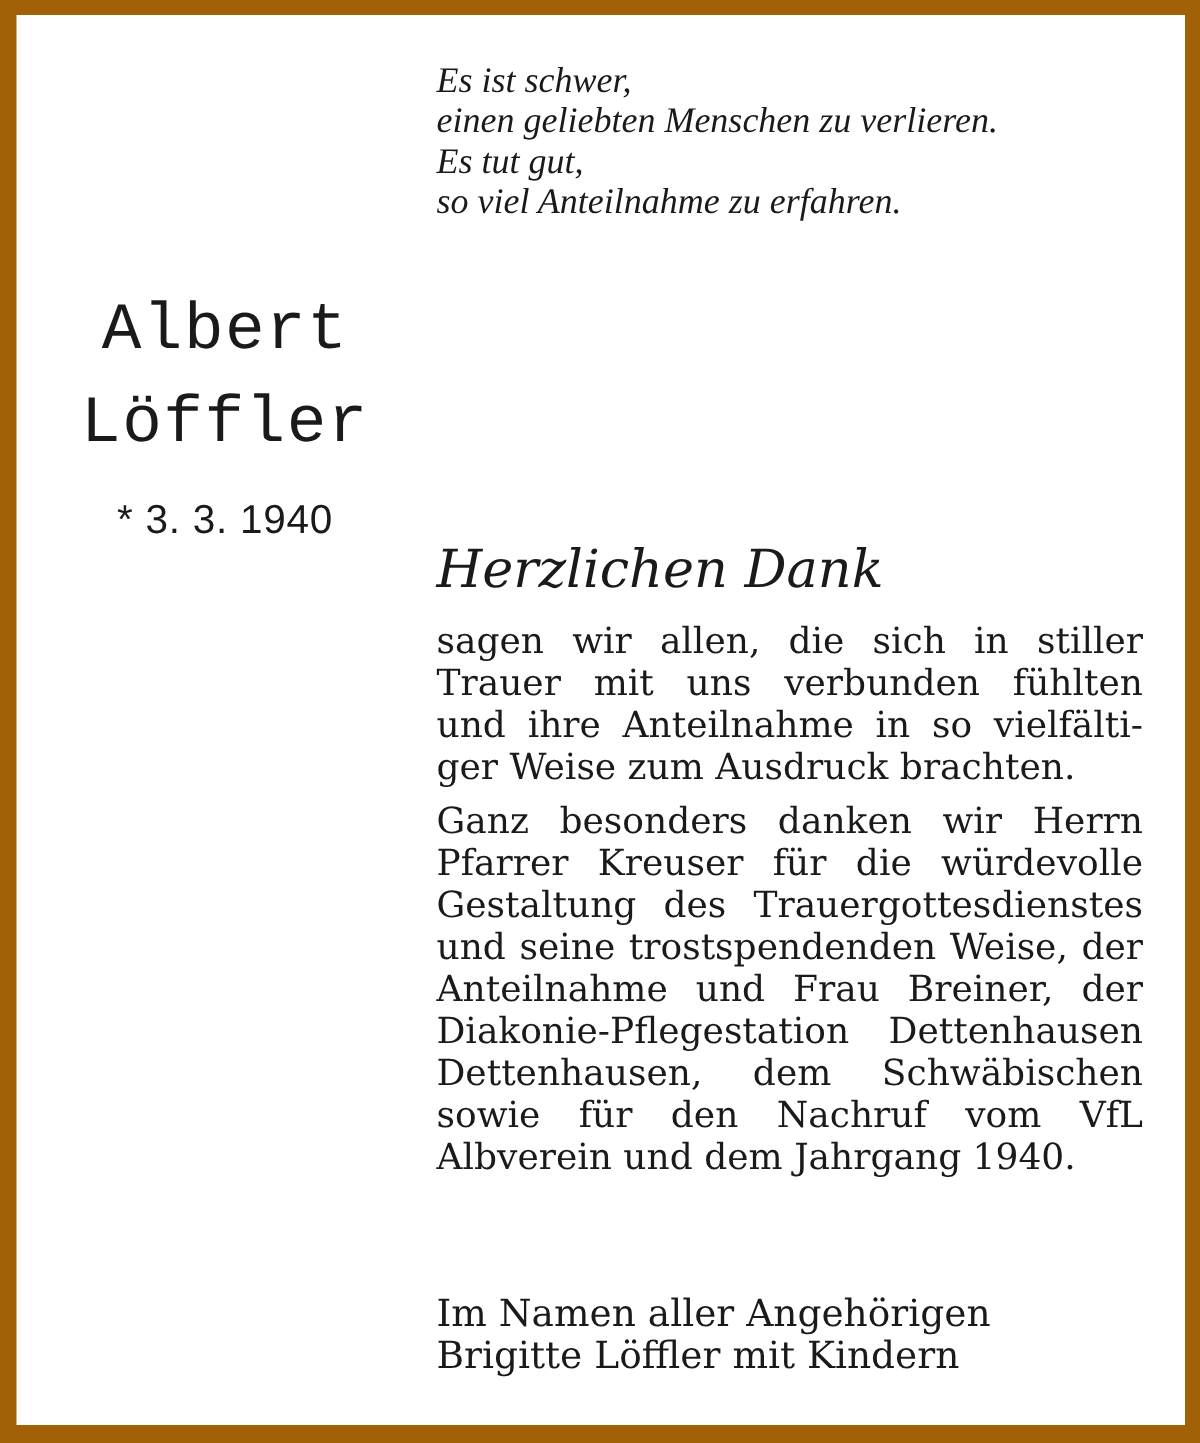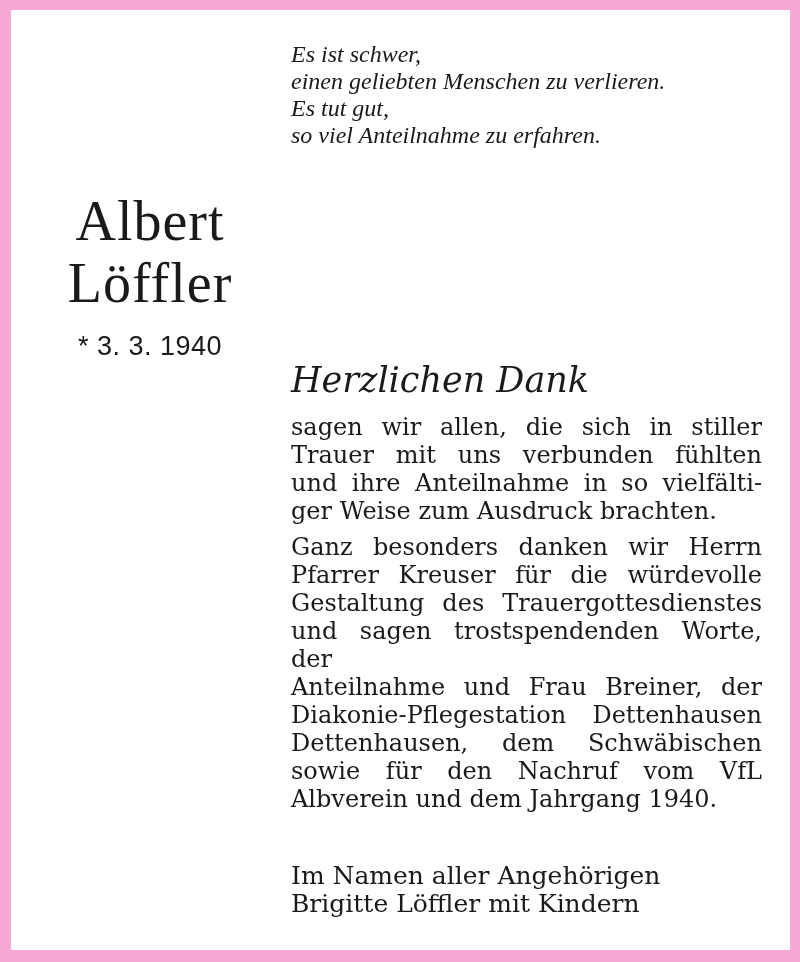--- a/index.html
+++ b/index.html
@@ -2,21 +2,21 @@
 <html lang="de"><head>
 <meta charset="utf-8">
 <style>
   html, body { margin: 0; padding: 0; }
   body { background: #ffffff; }
 
   .page {
     position: relative;
     width: 800px;
     height: 962px;
-    background: #f9a8d4;
+    background: #a16207;
     overflow: hidden;
     color: #1a1a1a;
   }
 
   .sheet {
     position: absolute;
     left: 11px;
     top: 10px;
     right: 10px;
     bottom: 12px;
@@ -32,22 +32,22 @@
     font: italic 24px/27px "Liberation Serif", serif;
   }
 
   
   .name-block {
     position: absolute;
     left: 12px;
     top: 190px;
     width: 276px;
     text-align: center;
-    font-family: Liberation Serif, serif;
-    font-size: 56px;
+    font-family: Liberation Mono, monospace;
+    font-size: 44px;
     line-height: 62px;
     letter-spacing: 1px;
     white-space: nowrap;
   }
 
   .birth-date {
     position: absolute;
     left: 12px;
     top: 333px;
     width: 276px;
@@ -121,21 +121,21 @@
     <div class="jline">sagen wir allen, die sich in stiller</div>
     <div class="jline">Trauer mit uns verbunden fühlten</div>
     <div class="jline">und ihre Anteilnahme in so vielfälti-</div>
     <div class="jline jline-last">ger Weise zum Ausdruck brachten.</div>
   </div>
 
   <div class="para para-2">
     <div class="jline">Ganz besonders danken wir Herrn</div>
     <div class="jline">Pfarrer Kreuser für die würdevolle</div>
     <div class="jline">Gestaltung des Trauergottesdienstes</div>
-    <div class="jline">und sagen trostspendenden Worte, der</div>
+    <div class="jline">und seine trostspendenden Weise, der</div>
     <div class="jline">Anteilnahme und Frau Breiner, der</div>
     <div class="jline">Diakonie-Pflegestation Dettenhausen</div>
     <div class="jline">Dettenhausen, dem Schwäbischen</div>
     <div class="jline">sowie für den Nachruf vom VfL</div>
     <div class="jline jline-last">Albverein und dem Jahrgang 1940.</div>
   </div>
 
   <div class="signature">
     <div>Im Namen aller Angehörigen</div>
     <div>Brigitte Löffler mit Kindern</div>

